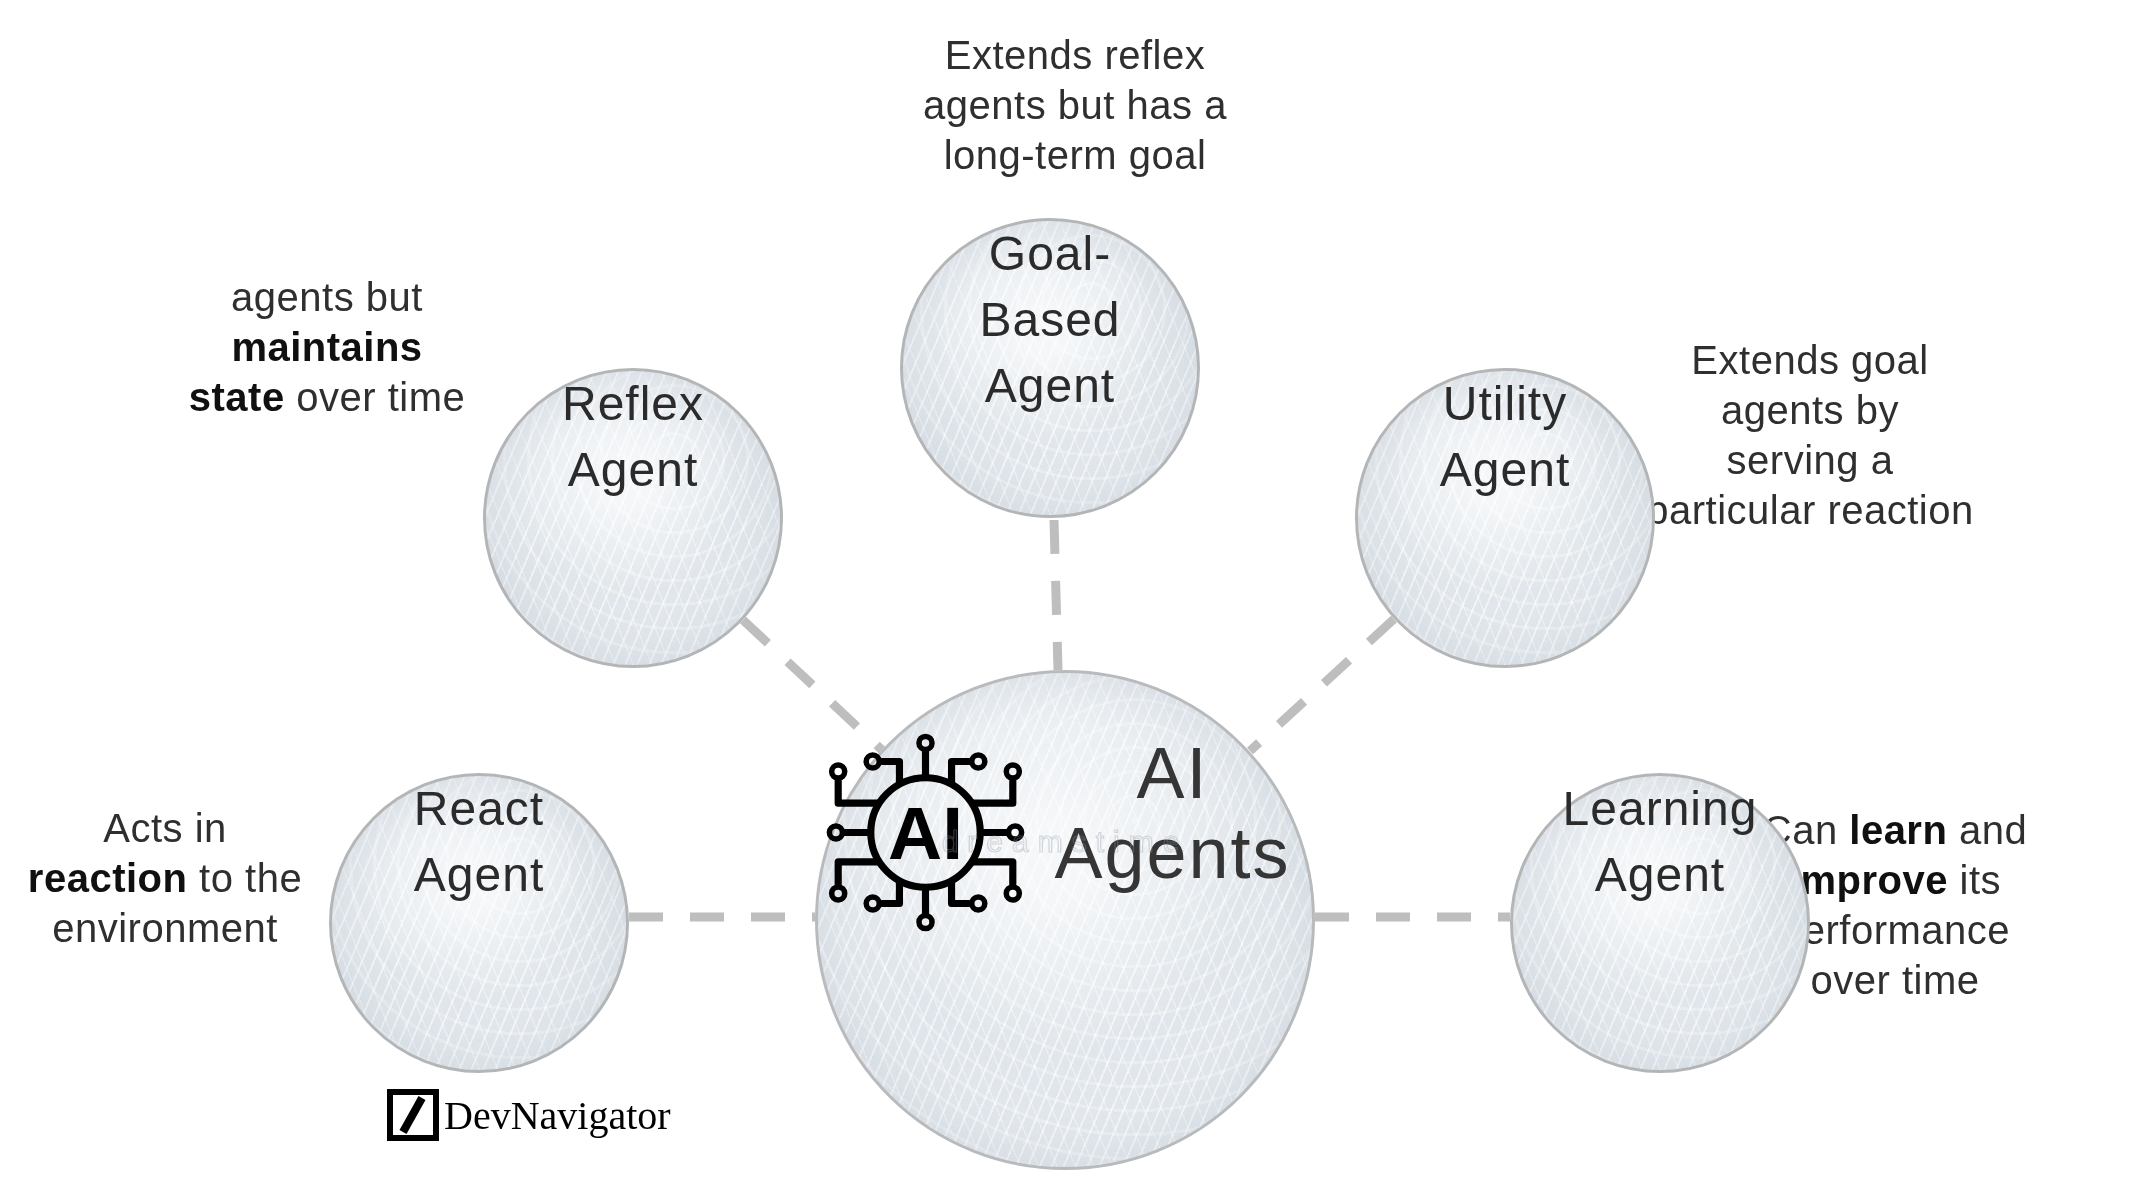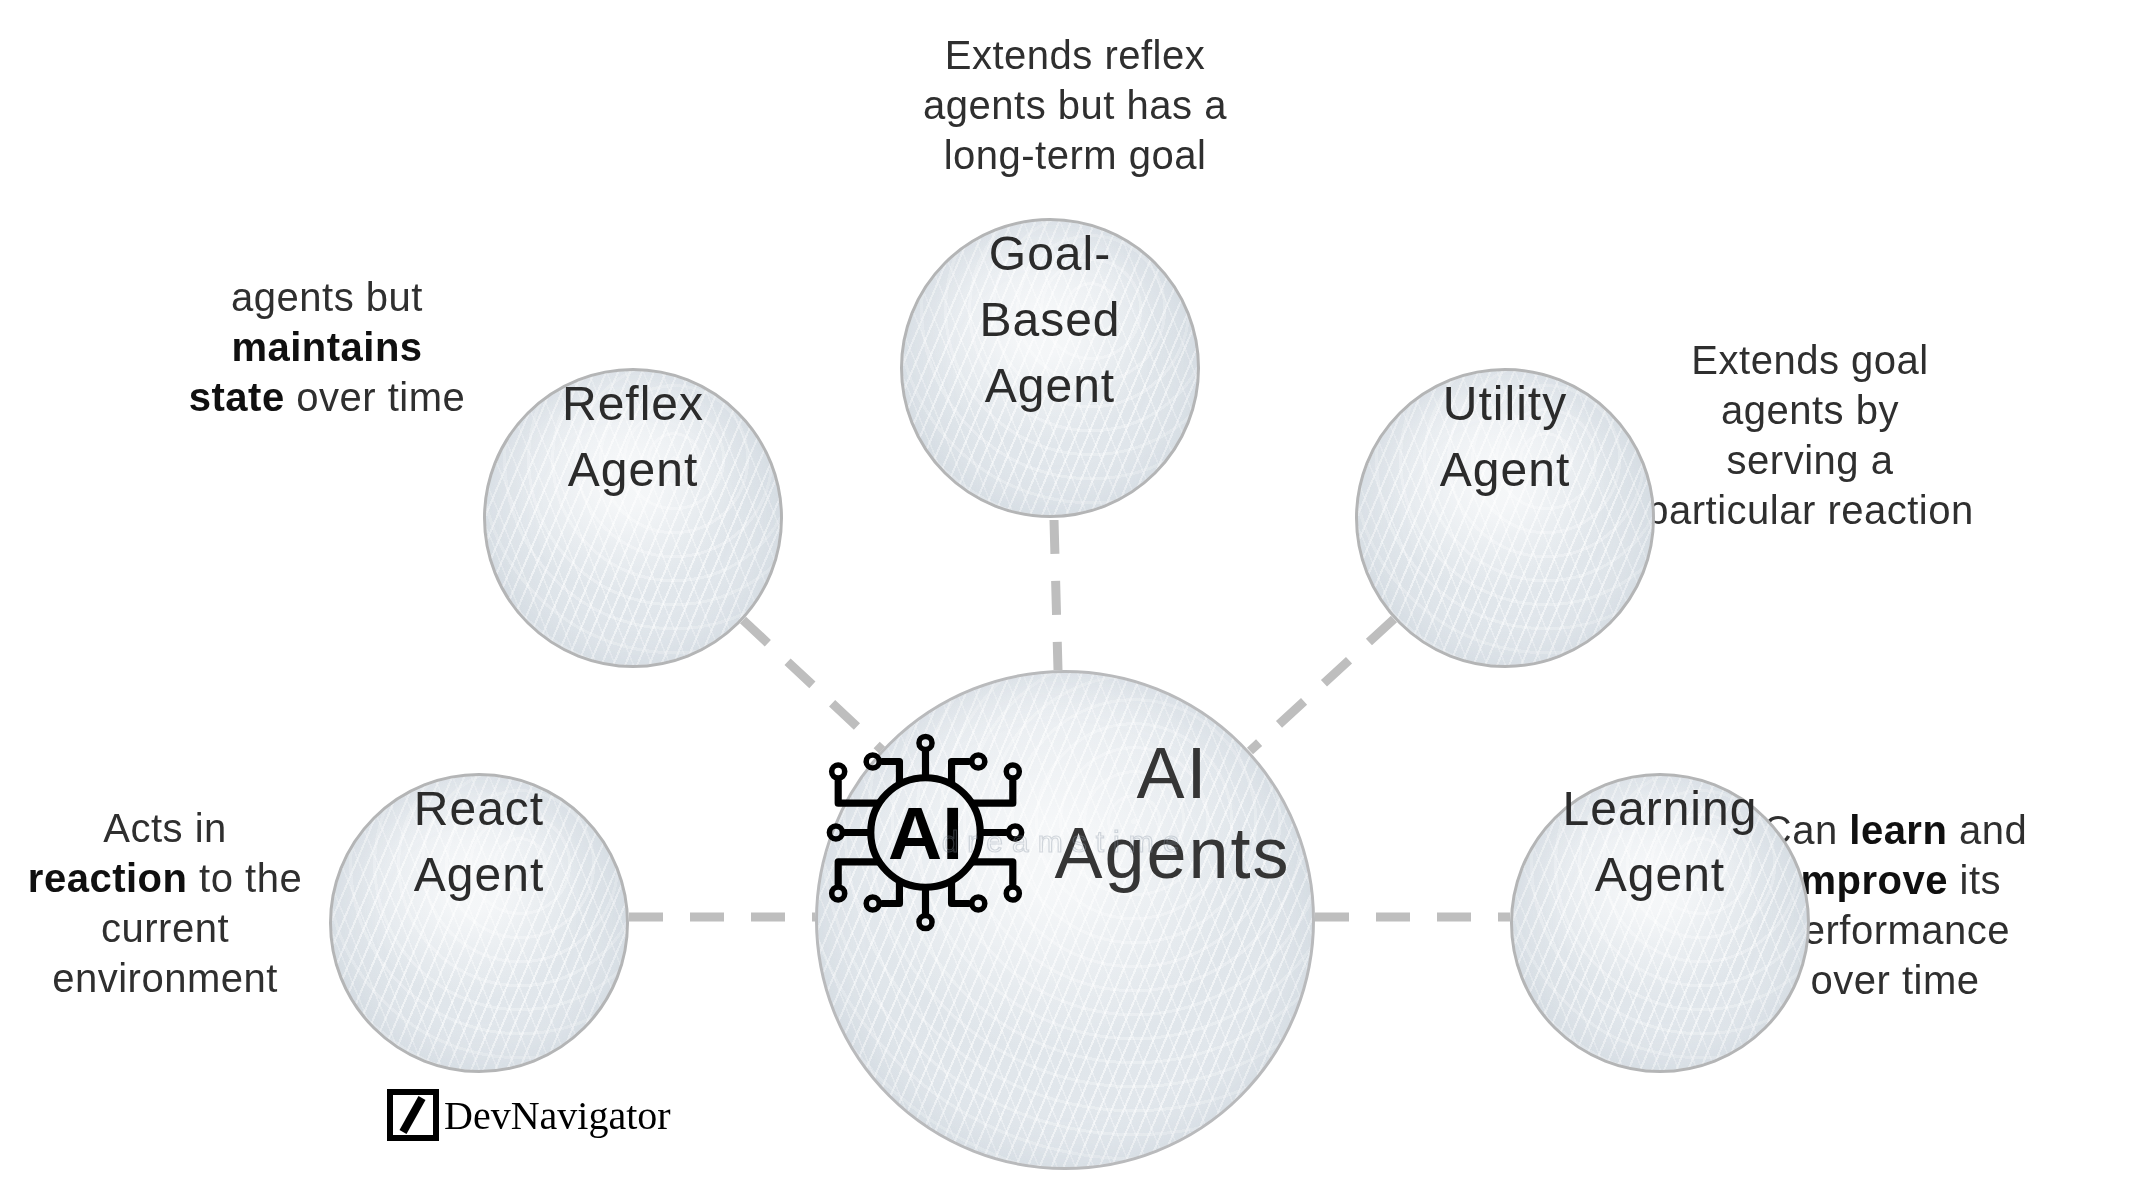--- a/index.html
+++ b/index.html
@@ -115,21 +115,20 @@
     </div>
   <div class="desc" style="left:1550px;top:335px; width:520px;">
       <div><span>Extends goal</span></div>
       <div><span>agents by</span></div>
       <div><span>serving a</span></div>
       <div><span>particular reaction</span></div>
     </div>
   <div class="desc" style="left:0px;   top:803px; width:330px;">
       <div><span>Acts in</span></div>
       <div><span class="b">reaction</span><span> to the</span></div>
-      <div><span>current</span></div>
       <div><span>environment</span></div>
     </div>
   <div class="desc" style="left:1705px;top:805px; width:380px;">
       <div><span>Can </span><span class="b">learn</span><span> and</span></div>
       <div><span class="b">improve</span><span> its</span></div>
       <div><span>performance</span></div>
       <div><span>over time</span></div>
     </div>
 
   <div class="bubble small" style="left:483px; top:368px;">

